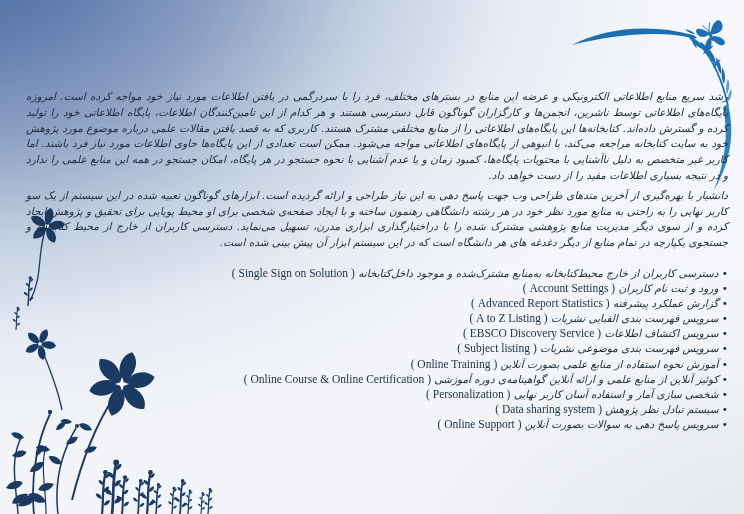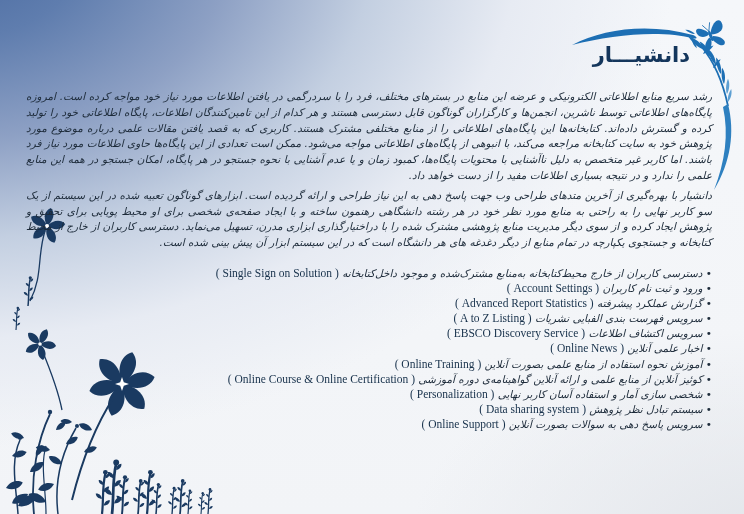--- a/index.html
+++ b/index.html
@@ -43,21 +43,21 @@
     font-size: 21px;
     font-weight: bold;
     color: #14365c;
     letter-spacing: 0.5px;
   }
 
   .content {
     position: absolute;
     top: 89px;
     left: 26px;
-    right: 32px;
+    right: 16px;
     direction: rtl;
     text-align: justify;
     color: #1d2b3a;
     font-size: 10.5px;
     line-height: 15.8px;
     font-style: italic;
     z-index: 2;
   }
 
   .content p { margin: 0 0 4px 0; }
@@ -208,33 +208,32 @@
       <g fill="#5d9fd2">
         <use href="#bleaf" transform="translate(175,80) rotate(55) scale(0.8)"></use>
         <use href="#bleaf" transform="translate(176,88) rotate(65) scale(0.7)"></use>
       </g>
     </g>
     <g fill="#2e80c0">
       <path d="M176,90 C183,118 179,148 162,176 C173,148 177,120 171,93 Z"></path>
     </g>
   </svg>
 
-  <h1 class="title">دانشیـــار</h1>
 
   <div class="content">
     <p class="para-1">رشد سریع منابع اطلاعاتی الکترونیکی و عرضه این منابع در بسترهای مختلف، فرد را با سردرگمی در یافتن اطلاعات مورد نیاز خود مواجه کرده است. امروزه پایگاه‌های اطلاعاتی توسط ناشرین، انجمن‌ها و کارگزاران گوناگون قابل دسترسی هستند و هر کدام از این تامین‌کنندگان اطلاعات، پایگاه اطلاعاتی خود را تولید کرده و گسترش داده‌اند. کتابخانه‌ها این پایگاه‌های اطلاعاتی را از منابع مختلفی مشترک هستند. کاربری که به قصد یافتن مقالات علمی درباره موضوع مورد پژوهش خود به سایت کتابخانه مراجعه می‌کند، با انبوهی از پایگاه‌های اطلاعاتی مواجه می‌شود. ممکن است تعدادی از این پایگاه‌ها حاوی اطلاعات مورد نیاز فرد باشند. اما کاربر غیر متخصص به دلیل ناآشنایی با محتویات پایگاه‌ها، کمبود زمان و یا عدم آشنایی با نحوه جستجو در هر پایگاه، امکان جستجو در همه این منابع علمی را ندارد و در نتیجه بسیاری اطلاعات مفید را از دست خواهد داد.</p>
     <p class="para-2">دانشیار با بهره‌گیری از آخرین متدهای طراحی وب جهت پاسخ دهی به این نیاز طراحی و ارائه گردیده است. ابزارهای گوناگون تعبیه شده در این سیستم از یک سو کاربر نهایی را به راحتی به منابع مورد نظر خود در هر رشته دانشگاهی رهنمون ساخته و با ایجاد صفحه‌ی شخصی برای او محیط پویایی برای تحقیق و پژوهش ایجاد کرده و از سوی دیگر مدیریت منابع پژوهشی مشترک شده را با دراختیارگذاری ابزاری مدرن، تسهیل می‌نماید. دسترسی کاربران از خارج از محیط کتابخانه و جستجوی یکپارچه در تمام منابع از دیگر دغدغه های هر دانشگاه است که در این سیستم ابزار آن پیش بینی شده است.</p>
 
     <ul class="features">
       <li><span>دسترسی کاربران از خارج محیط‌کتابخانه به‌منابع مشترک‌شده و موجود داخل‌کتابخانه</span> <span class="en-term" dir="ltr">( Single Sign on Solution )</span></li>
       <li><span>ورود و ثبت نام کاربران</span> <span class="en-term" dir="ltr">( Account Settings )</span></li>
       <li><span>گزارش عملکرد پیشرفته</span> <span class="en-term" dir="ltr">( Advanced Report Statistics )</span></li>
       <li><span>سرویس فهرست بندی الفبایی نشریات</span> <span class="en-term" dir="ltr">( A to Z Listing )</span></li>
       <li><span>سرویس اکتشاف اطلاعات</span> <span class="en-term" dir="ltr">( EBSCO Discovery Service )</span></li>
-      <li><span>اخبار علمی آنلاین</span> <span class="en-term" dir="ltr">( Online News )</span></li>
+      <li><span>سرویس فهرست بندی موضوعی نشریات</span> <span class="en-term" dir="ltr">( Subject listing )</span></li>
       <li><span>آموزش نحوه استفاده از منابع علمی بصورت آنلاین</span> <span class="en-term" dir="ltr">( Online Training )</span></li>
       <li><span>کوئیز آنلاین از منابع علمی و ارائه آنلاین گواهینامه‌ی دوره آموزشی</span> <span class="en-term" dir="ltr">( Online Course &amp; Online Certification )</span></li>
       <li><span>شخصی سازی آمار و استفاده آسان کاربر نهایی</span> <span class="en-term" dir="ltr">( Personalization )</span></li>
       <li><span>سیستم تبادل نظر پژوهش</span> <span class="en-term" dir="ltr">( Data sharing system )</span></li>
       <li><span>سرویس پاسخ دهی به سوالات بصورت آنلاین</span> <span class="en-term" dir="ltr">( Online Support )</span></li>
     </ul>
   </div>
 
 </div>
 

